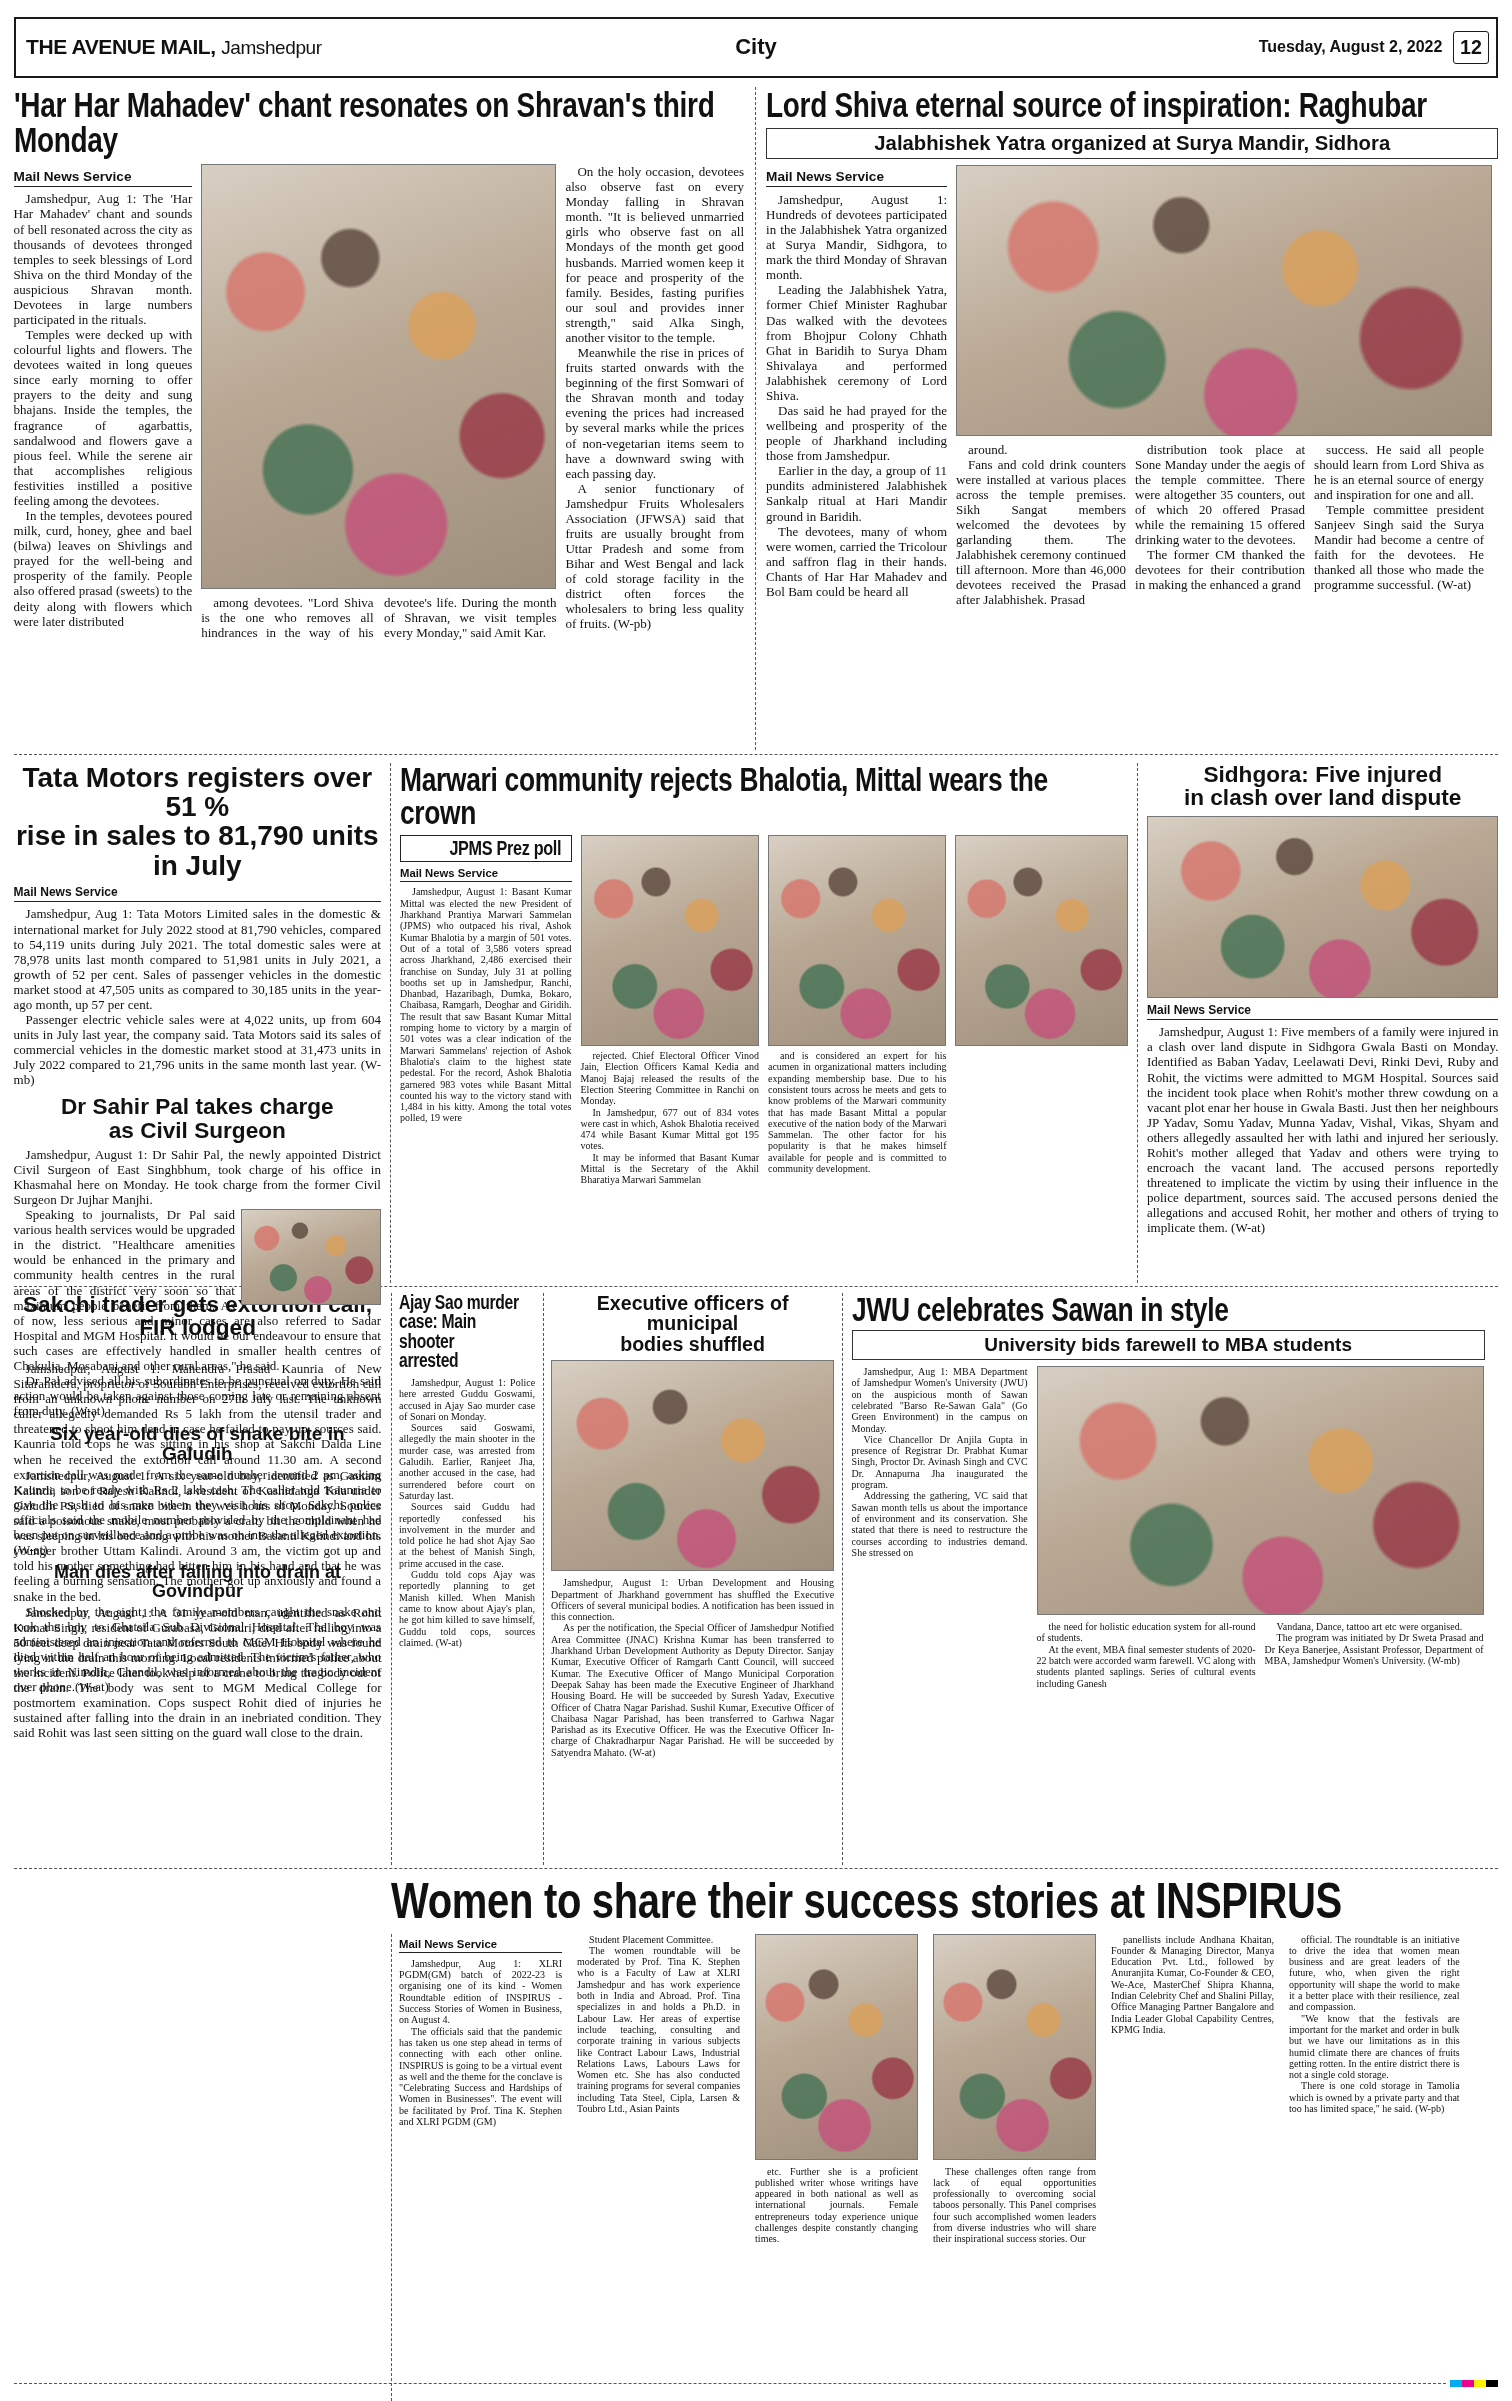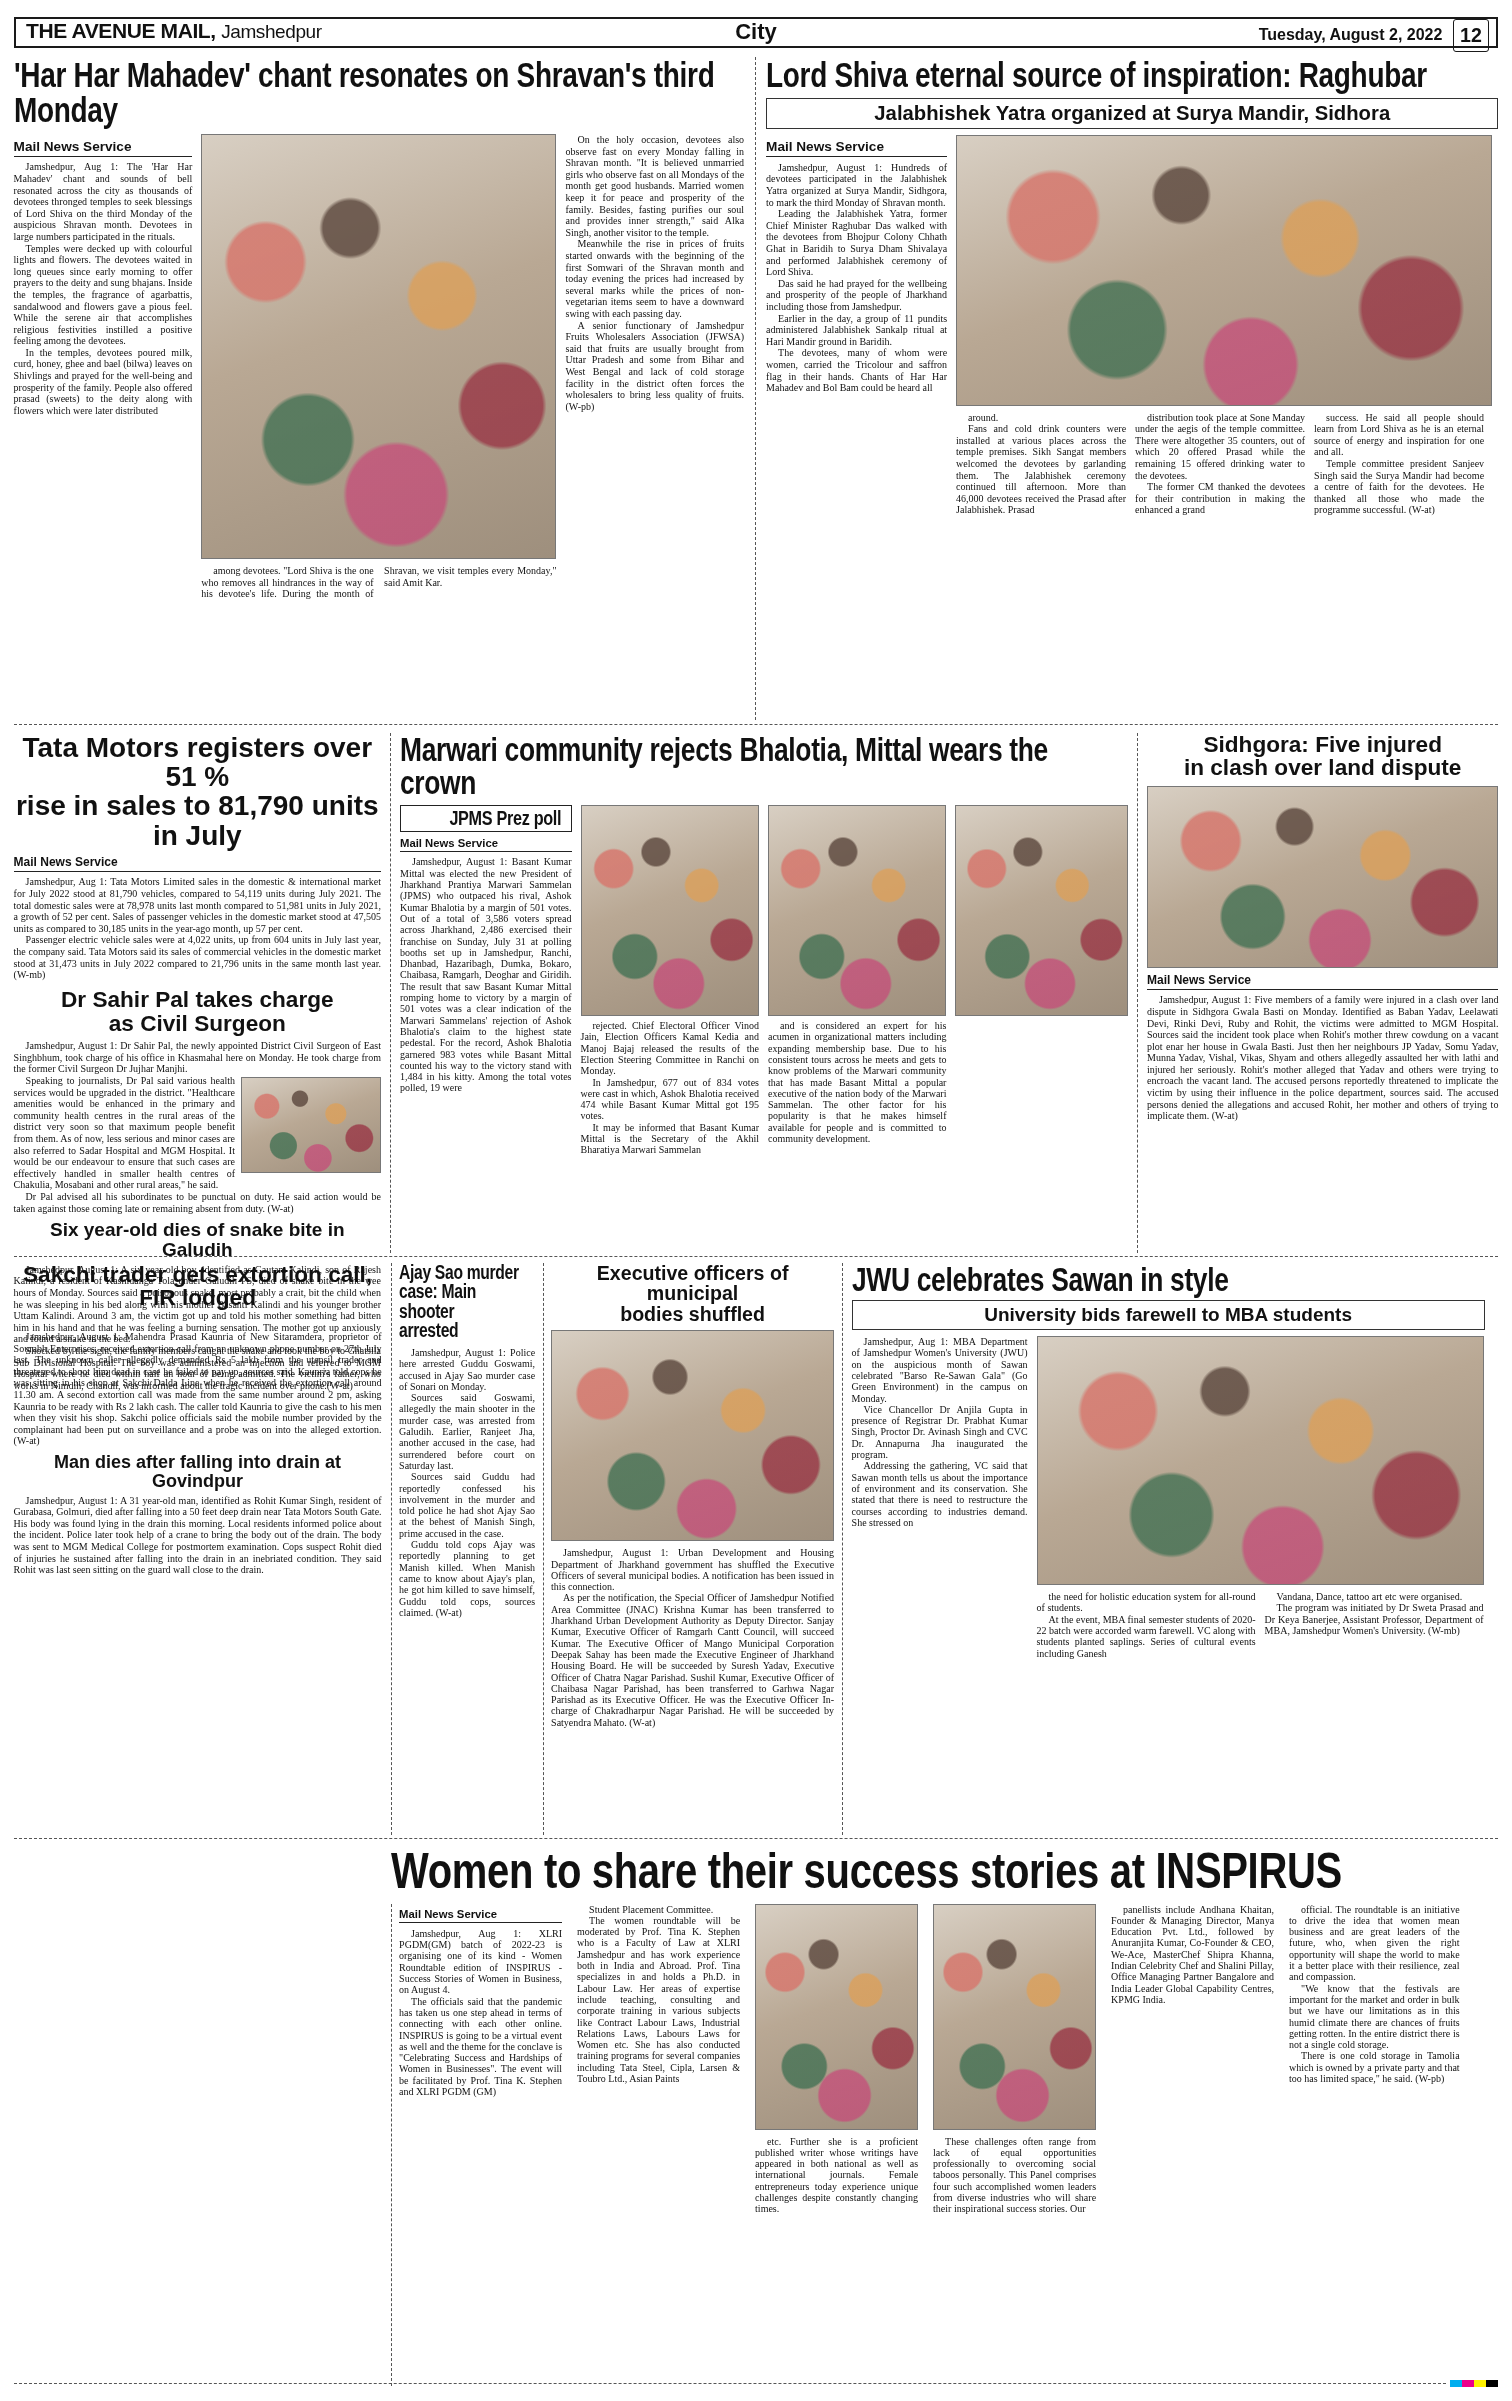--- a/index.html
+++ b/index.html
@@ -12,22 +12,22 @@
     overflow:hidden;
   }
   .page {
     position:absolute; left:0; top:0; width:1512px; height:2401px;
     padding:16.6px 13.6px 7.5px 13.6px;
   }
 
   
   .masthead {
     border:2.3px solid #1a1a1a;
-    height:31px;
-    display:flex; align-items:flex-start;
+    height:61px;
+    display:flex; align-items:center;
     padding:0 7.5px 0 10.5px;
     position:relative;
     margin-bottom:9px;
   }
   .mh-left { font-family:"Liberation Sans", sans-serif; font-weight:bold; font-size:21px; letter-spacing:-0.4px; white-space:nowrap; }
   .mh-left .city { font-weight:normal; font-size:19px; }
   .mh-center { position:absolute; left:50%; transform:translateX(-50%); font-family:"Liberation Sans", sans-serif; font-weight:bold; font-size:22px; }
   .mh-right { margin-left:auto; display:flex; align-items:center; gap:10.5px; }
   .mh-date { font-family:"Liberation Sans", sans-serif; font-weight:bold; font-size:16px; white-space:nowrap; }
   .mh-page { border:1.5px solid #1a1a1a; border-radius:3px; width:36px; height:33px; display:flex; align-items:center; justify-content:center; font-family:"Liberation Sans", sans-serif; font-weight:bold; font-size:19.6px; }
@@ -39,21 +39,21 @@
     transform:scaleX(0.80);
     transform-origin:left center;
     width:125%;
     line-height:1.0;
     letter-spacing:-0.4px;
   }
   .hl-cond.center { transform-origin:center center; text-align:center; margin:0 auto; }
   .hl-sans { font-family:"Liberation Sans", sans-serif; font-weight:bold; line-height:1.05; text-align:center; }
   .byline { font-family:"Liberation Sans", sans-serif; font-weight:bold; font-size:13.6px; margin:4.5px 0 2.3px 0; }
   .rule { border-top:1.1px solid #222; margin:1.5px 0 4.5px 0; }
-  .body-txt { font-size:10px; line-height:1.16; text-align:justify; }
+  .body-txt { font-size:13px; line-height:1.16; text-align:justify; }
   .body-txt p { margin:0; text-indent:12px; }
   .body-txt p.first { text-indent:12px; }
   .dateline { font-weight:bold; }
   .tiny { font-size:10px; line-height:1.13; }
 
   .photo { border:0.8px solid #777; background:#cfc7bb; position:relative; overflow:hidden; }
   .photo::after{
     content:""; position:absolute; inset:0;
     background:
       radial-gradient(circle at 18% 30%, rgba(214,120,110,.85) 0 9%, transparent 10%),

